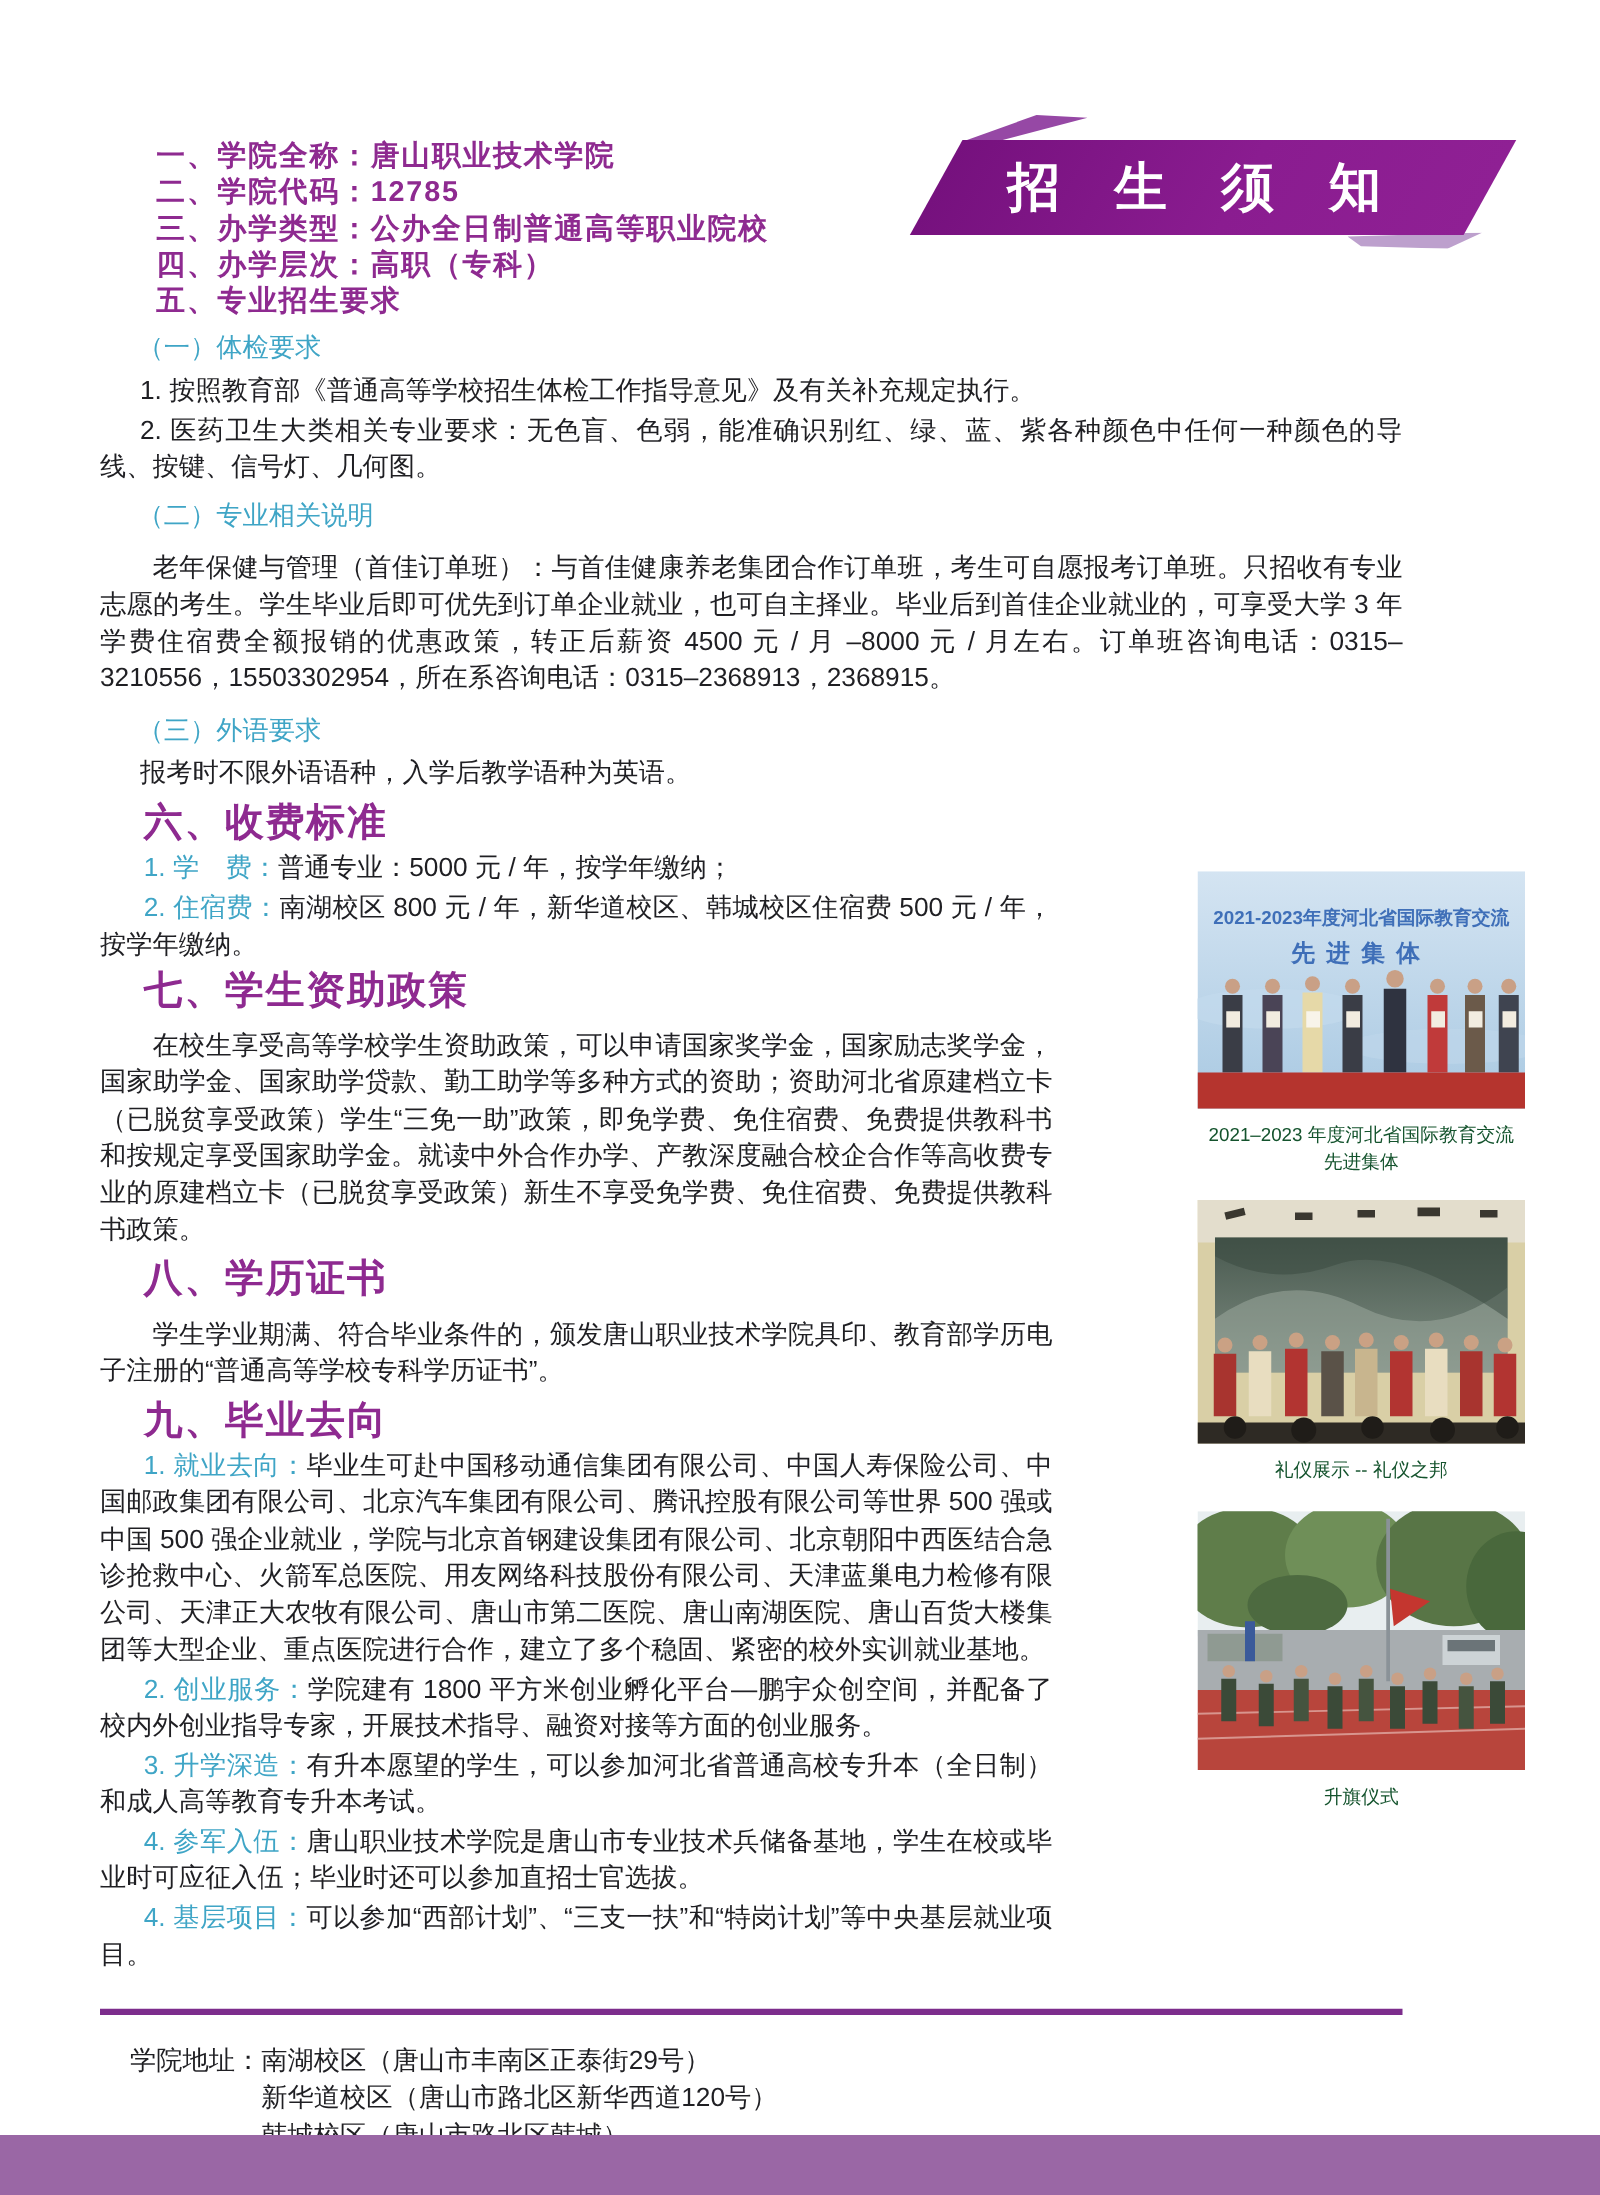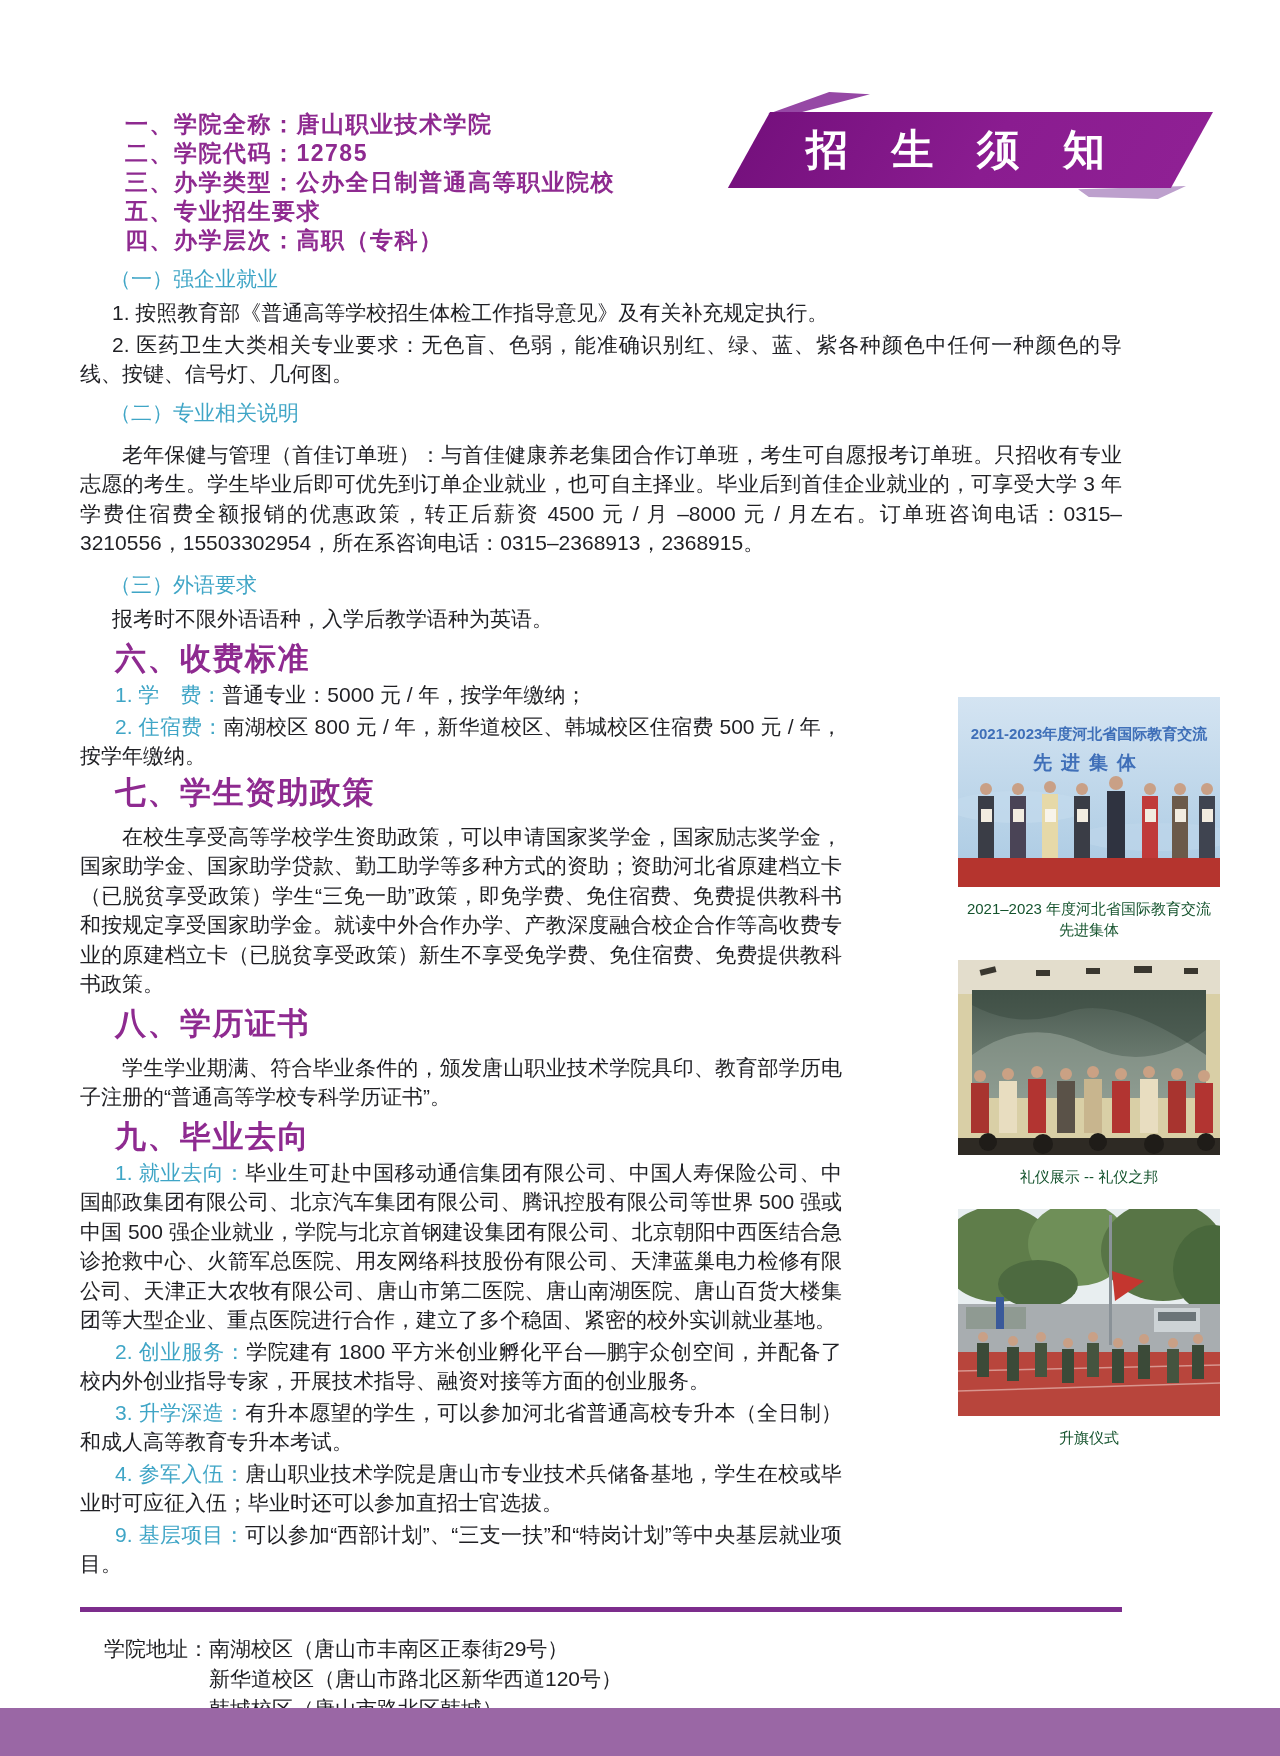--- a/index.html
+++ b/index.html
@@ -96,24 +96,24 @@
   <div class="shard-bottom"></div>
   <div class="banner">
     <span class="banner-inner">招 生 须 知</span>
   </div>
 
   <div class="content">
     <div class="topblock">
       <div class="h1">一、学院全称：唐山职业技术学院</div>
       <div class="h1">二、学院代码：12785</div>
       <div class="h1">三、办学类型：公办全日制普通高等职业院校</div>
+      <div class="h1">四、办学层次：高职（专科）</div>
       <div class="h1">五、专业招生要求</div>
-      <div class="h1">四、办学层次：高职（专科）</div>
-
-      <div class="subhead">（一）强企业就业</div>
+
+      <div class="subhead">（一）体检要求</div>
       <p class="item">1. 按照教育部《普通高等学校招生体检工作指导意见》及有关补充规定执行。</p>
       <p class="item">2. 医药卫生大类相关专业要求：无色盲、色弱，能准确识别红、绿、蓝、紫各种颜色中任何一种颜色的导线、按键、信号灯、几何图。</p>
 
       <div class="subhead">（二）专业相关说明</div>
       <p class="para">老年保健与管理（首佳订单班）：与首佳健康养老集团合作订单班，考生可自愿报考订单班。只招收有专业志愿的考生。学生毕业后即可优先到订单企业就业，也可自主择业。毕业后到首佳企业就业的，可享受大学 3 年学费住宿费全额报销的优惠政策，转正后薪资 4500 元 / 月 –8000 元 / 月左右。订单班咨询电话：0315–3210556，15503302954，所在系咨询电话：0315–2368913，2368915。</p>
 
       <div class="subhead">（三）外语要求</div>
       <p class="item">报考时不限外语语种，入学后教学语种为英语。</p>
     </div>
 
@@ -127,21 +127,21 @@
         <p class="para">在校生享受高等学校学生资助政策，可以申请国家奖学金，国家励志奖学金，国家助学金、国家助学贷款、勤工助学等多种方式的资助；资助河北省原建档立卡（已脱贫享受政策）学生“三免一助”政策，即免学费、免住宿费、免费提供教科书和按规定享受国家助学金。就读中外合作办学、产教深度融合校企合作等高收费专业的原建档立卡（已脱贫享受政策）新生不享受免学费、免住宿费、免费提供教科书政策。</p>
 
         <div class="h2">八、学历证书</div>
         <p class="para">学生学业期满、符合毕业条件的，颁发唐山职业技术学院具印、教育部学历电子注册的“普通高等学校专科学历证书”。</p>
 
         <div class="h2">九、毕业去向</div>
         <p class="lead-item"><span class="lead">1. 就业去向：</span><span>毕业生可赴中国移动通信集团有限公司、中国人寿保险公司、中国邮政集团有限公司、北京汽车集团有限公司、腾讯控股有限公司等世界 500 强或中国 500 强企业就业，学院与北京首钢建设集团有限公司、北京朝阳中西医结合急诊抢救中心、火箭军总医院、用友网络科技股份有限公司、天津蓝巢电力检修有限公司、天津正大农牧有限公司、唐山市第二医院、唐山南湖医院、唐山百货大楼集团等大型企业、重点医院进行合作，建立了多个稳固、紧密的校外实训就业基地。</span></p>
         <p class="lead-item"><span class="lead">2. 创业服务：</span><span>学院建有 1800 平方米创业孵化平台—鹏宇众创空间，并配备了校内外创业指导专家，开展技术指导、融资对接等方面的创业服务。</span></p>
         <p class="lead-item"><span class="lead">3. 升学深造：</span><span>有升本愿望的学生，可以参加河北省普通高校专升本（全日制）和成人高等教育专升本考试。</span></p>
         <p class="lead-item"><span class="lead">4. 参军入伍：</span><span>唐山职业技术学院是唐山市专业技术兵储备基地，学生在校或毕业时可应征入伍；毕业时还可以参加直招士官选拔。</span></p>
-        <p class="lead-item"><span class="lead">9. 基层项目：</span><span>可以参加“西部计划”、“三支一扶”和“特岗计划”等中央基层就业项目。</span></p>
+        <p class="lead-item"><span class="lead">4. 基层项目：</span><span>可以参加“西部计划”、“三支一扶”和“特岗计划”等中央基层就业项目。</span></p>
       </div>
 
       <div class="colR">
 
         <div class="figure fig1">
           <svg class="photo" viewBox="0 0 262 190" width="262" height="190">
             <defs>
               <linearGradient id="sky1" x1="0" y1="0" x2="0" y2="1">
                 <stop offset="0" stop-color="#d4e4f2"></stop>
                   <stop offset="1" stop-color="#a9c9e2"></stop>

